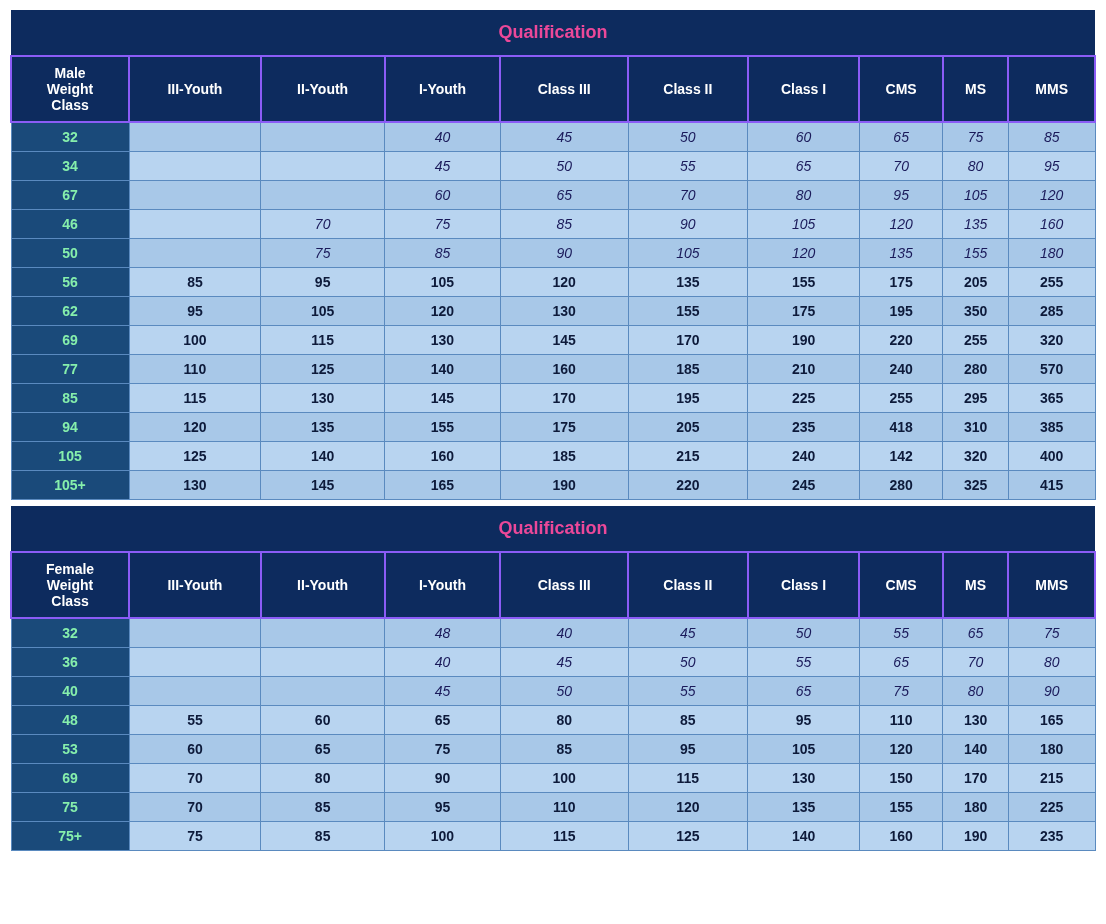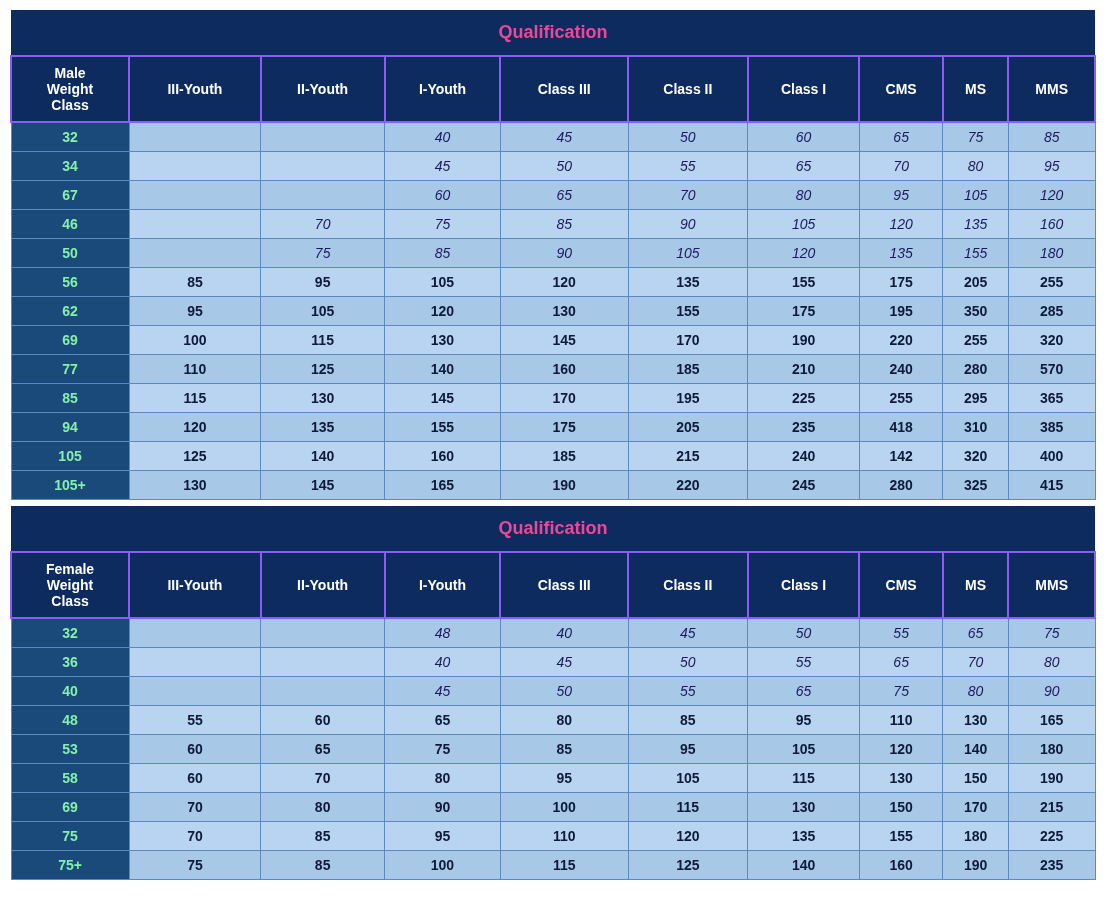--- a/index.html
+++ b/index.html
@@ -331,32 +331,20 @@
           <td class="bold-cell">65</td>
           <td class="bold-cell">75</td>
           <td class="bold-cell">85</td>
           <td class="bold-cell">95</td>
           <td class="bold-cell">105</td>
           <td class="bold-cell">120</td>
           <td class="bold-cell">140</td>
           <td class="bold-cell">180</td>
         </tr>
         <tr class="data-row">
-          <td class="weight-cell">58</td>
-          <td class="bold-cell">60</td>
-          <td class="bold-cell">70</td>
-          <td class="bold-cell">80</td>
-          <td class="bold-cell">95</td>
-          <td class="bold-cell">105</td>
-          <td class="bold-cell">115</td>
-          <td class="bold-cell">130</td>
-          <td class="bold-cell">150</td>
-          <td class="bold-cell">190</td>
-        </tr>
-        <tr class="data-row">
           <td class="weight-cell">69</td>
           <td class="bold-cell">70</td>
           <td class="bold-cell">80</td>
           <td class="bold-cell">90</td>
           <td class="bold-cell">100</td>
           <td class="bold-cell">115</td>
           <td class="bold-cell">130</td>
           <td class="bold-cell">150</td>
           <td class="bold-cell">170</td>
           <td class="bold-cell">215</td>

